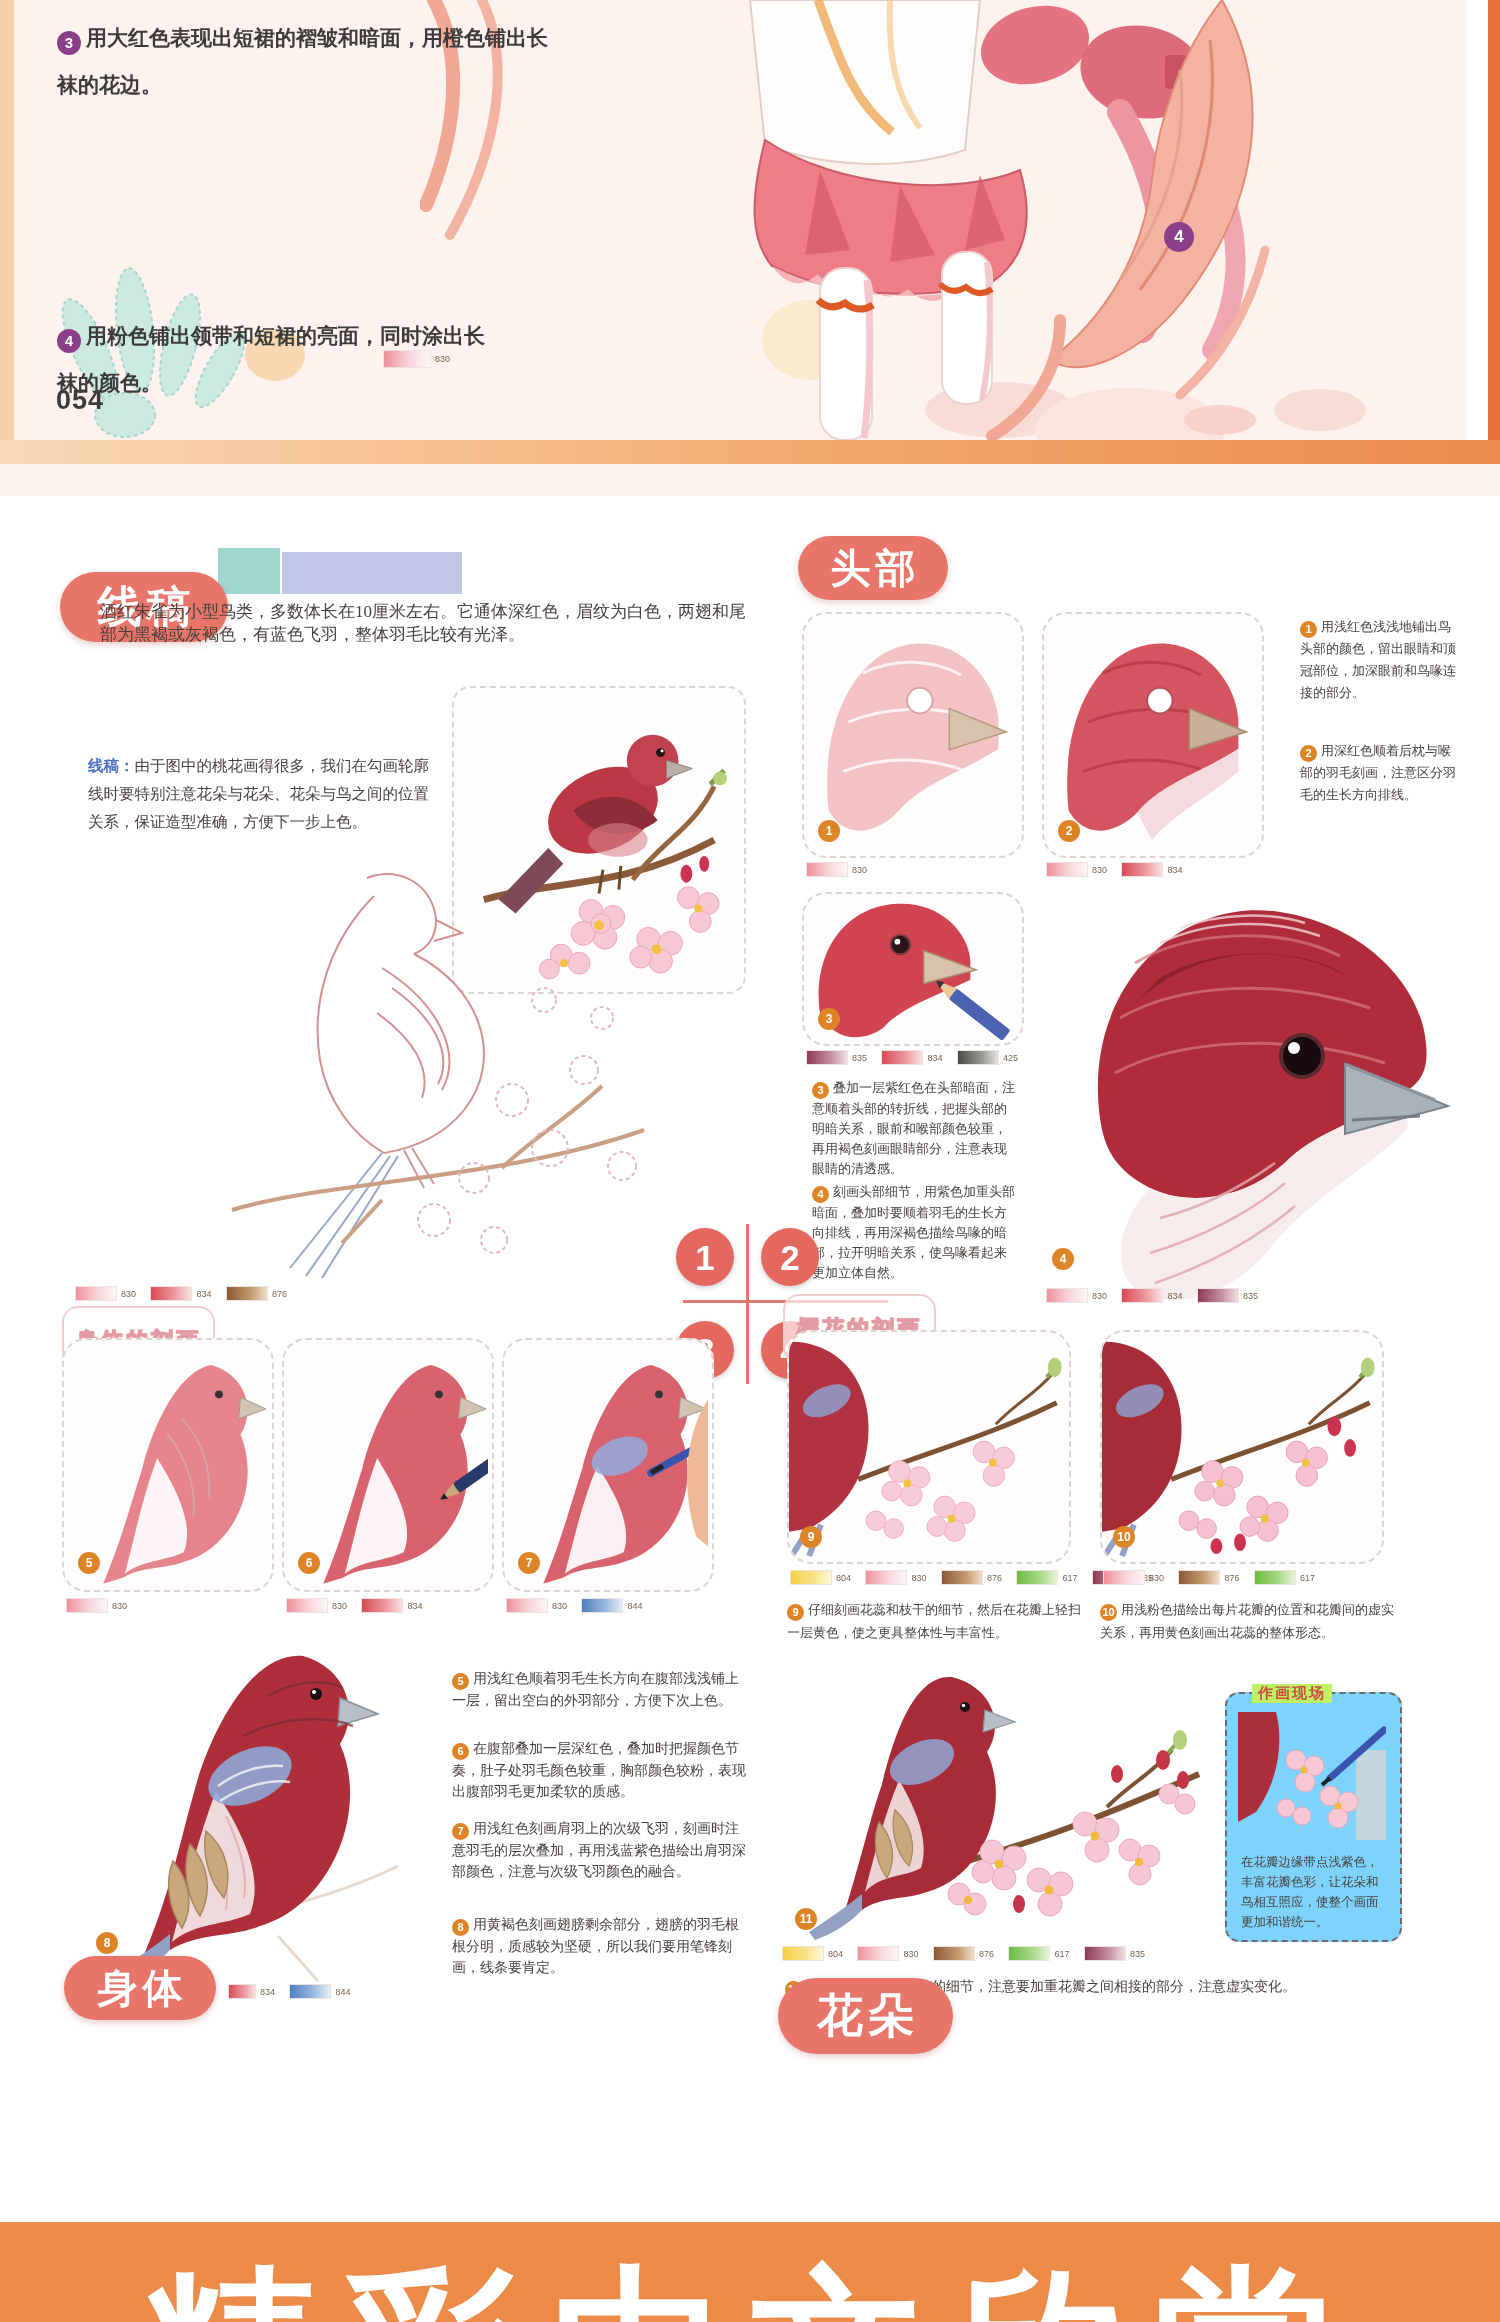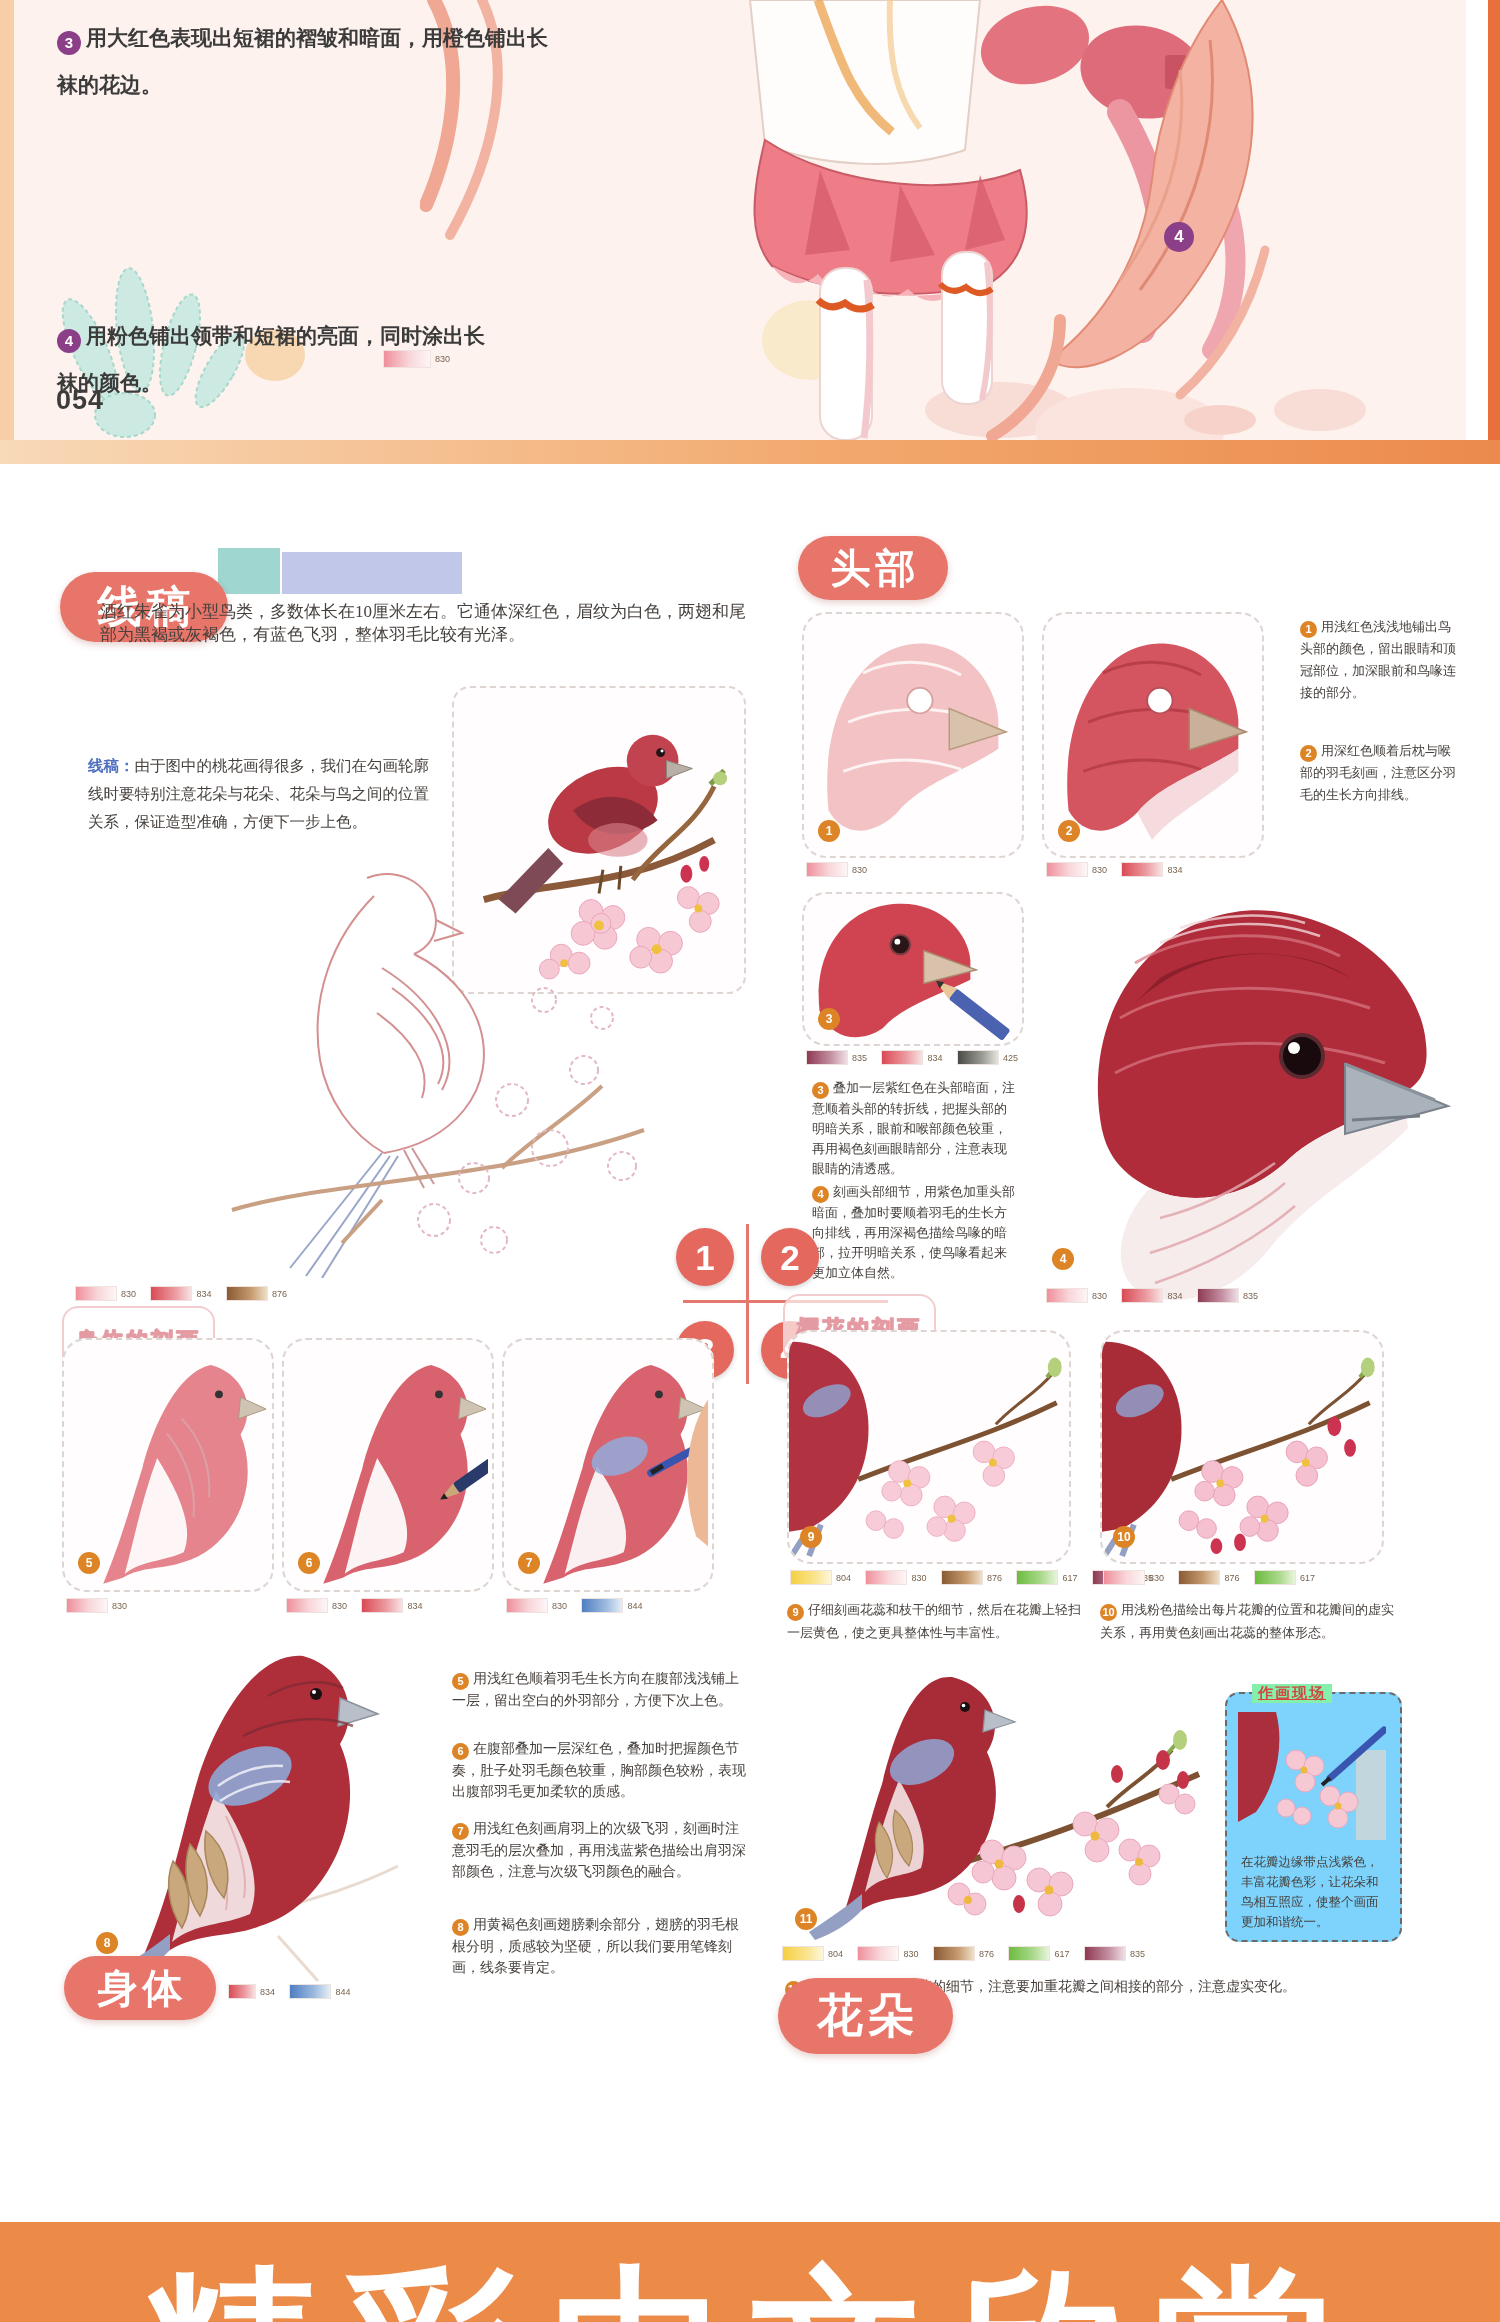--- a/index.html
+++ b/index.html
@@ -1,21 +1,21 @@
 <!DOCTYPE html>
 <html><head>
 <meta charset="utf-8">
 <style>
   html,body{margin:0;padding:0;background:#ffffff;}
   #stage{position:relative;width:1500px;height:2322px;background:#ffffff;overflow:hidden;
          font-family:"Liberation Sans",sans-serif;}
   .abs{position:absolute;}
   .cjk{font-family:"Liberation Serif",serif;color:#47413d;}
   
-  .top-photo{position:absolute;left:0;top:0;width:1500px;height:440px;background:#fdf2ed;overflow:hidden;}
+  .top-photo{position:absolute;left:0;top:0;width:1500px;height:496px;background:#fdf2ed;overflow:hidden;}
   .edge-left{position:absolute;left:0;top:0;width:14px;height:440px;background:#f6cfa8;}
   .edge-right-white{position:absolute;left:1466px;top:0;width:22px;height:440px;background:#ffffff;}
   .edge-right{position:absolute;left:1488px;top:0;width:12px;height:440px;background:#e9703a;}
   .band{position:absolute;left:0;top:440px;width:1500px;height:24px;
         background:linear-gradient(90deg,#f8d9b8 0%,#f2a96e 55%,#ec8a4d 100%);}
   .top-step{position:absolute;font-size:21px;line-height:47px;color:#3b3b3b;font-weight:bold;}
   .pbadge{display:inline-flex;width:24px;height:24px;border-radius:50%;background:#8a3f88;color:#fff;
           font:bold 15px/1 "Liberation Sans",sans-serif;align-items:center;justify-content:center;
           margin-right:5px;vertical-align:-3px;}
   .page-num{position:absolute;left:56px;top:385px;font:bold 27px "Liberation Sans",sans-serif;color:#3c3c3c;letter-spacing:1px;}
@@ -51,22 +51,22 @@
   
   .snum{position:absolute;width:22px;height:22px;border-radius:50%;background:#dd8526;color:#fff;
         font:bold 12px/1 "Liberation Sans",sans-serif;display:flex;align-items:center;justify-content:center;}
   .obullet{display:inline-flex;width:17px;height:17px;border-radius:50%;background:#dd8526;color:#fff;
            font:bold 11px/1 "Liberation Sans",sans-serif;align-items:center;justify-content:center;
            margin-right:4px;vertical-align:-2px;}
   .step-col{position:absolute;font-size:13px;line-height:20px;margin:0;}
   .lead{color:#4f6fc0;font-weight:bold;}
   
   .scene-box{position:absolute;border:2px dashed #6a6a6a;border-radius:14px;background:#7dd3fc;}
-  .scene-title{position:absolute;background:#86efac;color:#cf4a40;font:bold 15px "Liberation Serif",serif;
-               letter-spacing:2px;padding:0 6px;text-decoration:underline;}
+  .scene-title{position:absolute;background:#bef264;color:#cf4a40;font:bold 15px "Liberation Serif",serif;
+               letter-spacing:2px;padding:0 6px;}
   
   .banner{position:absolute;left:0;top:2222px;width:1500px;height:100px;background:#ec8a47;overflow:hidden;}
   .banner span{position:absolute;left:50%;transform:translateX(-50%);top:40px;white-space:nowrap;
                font:bold 175px/175px "Liberation Sans",sans-serif;color:#ffffff;letter-spacing:28px;}
 </style>
 </head>
 <body>
 
 <div id="stage">
 

